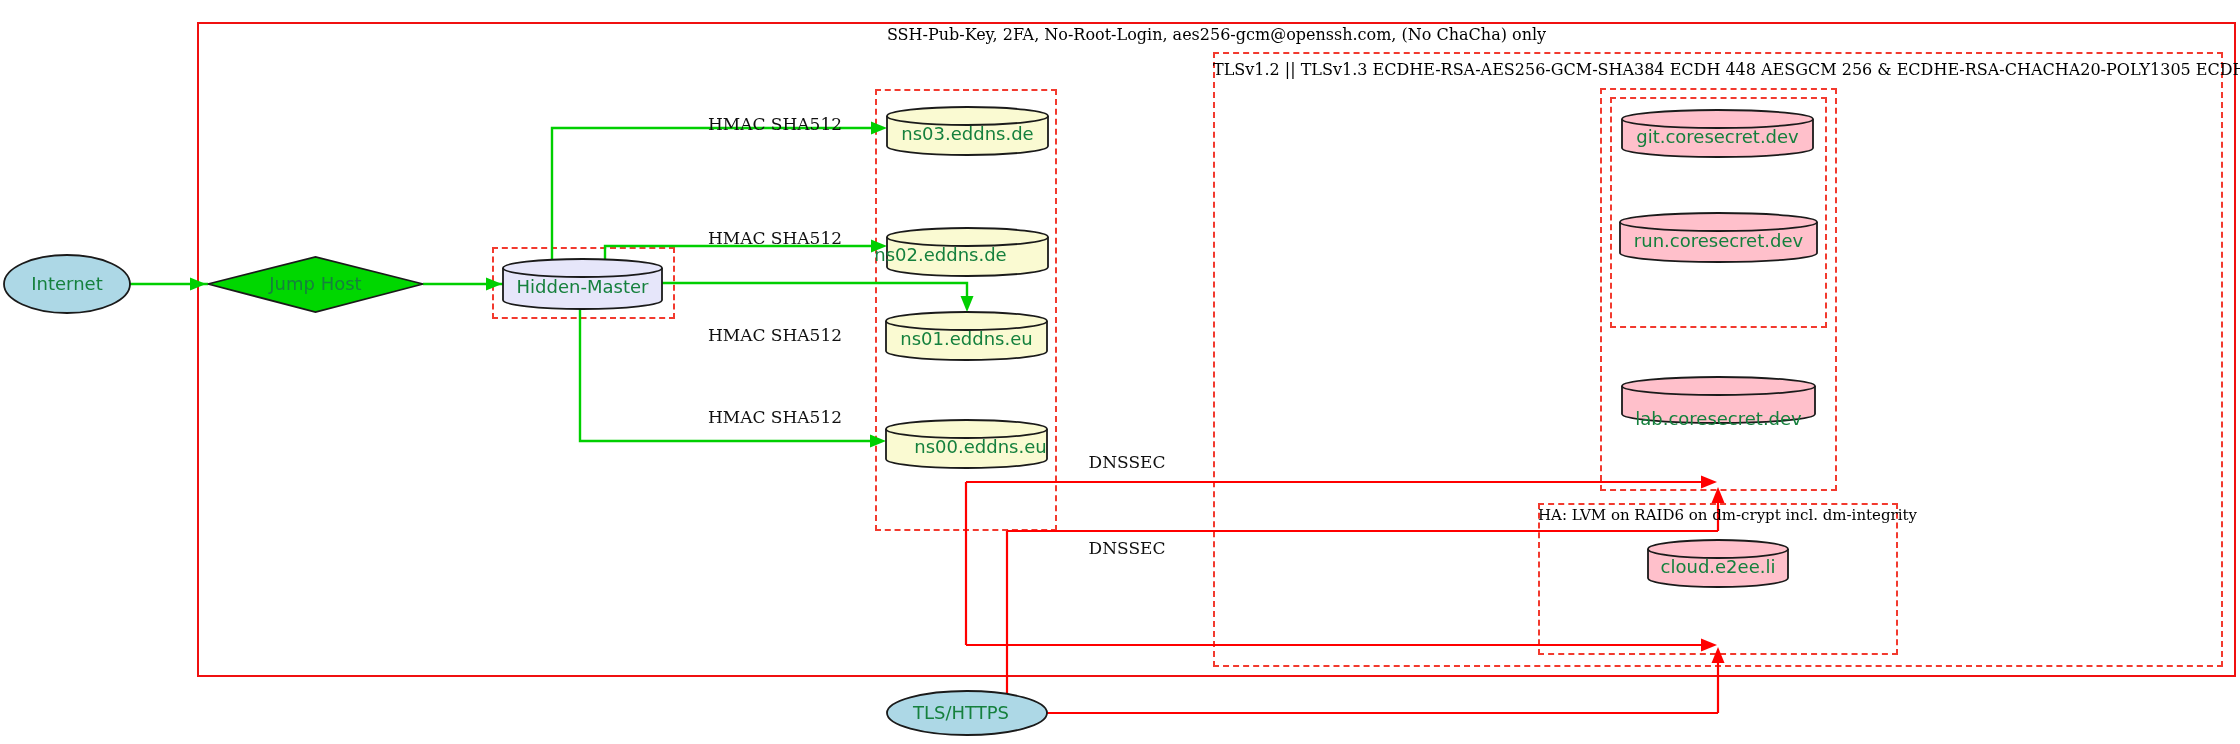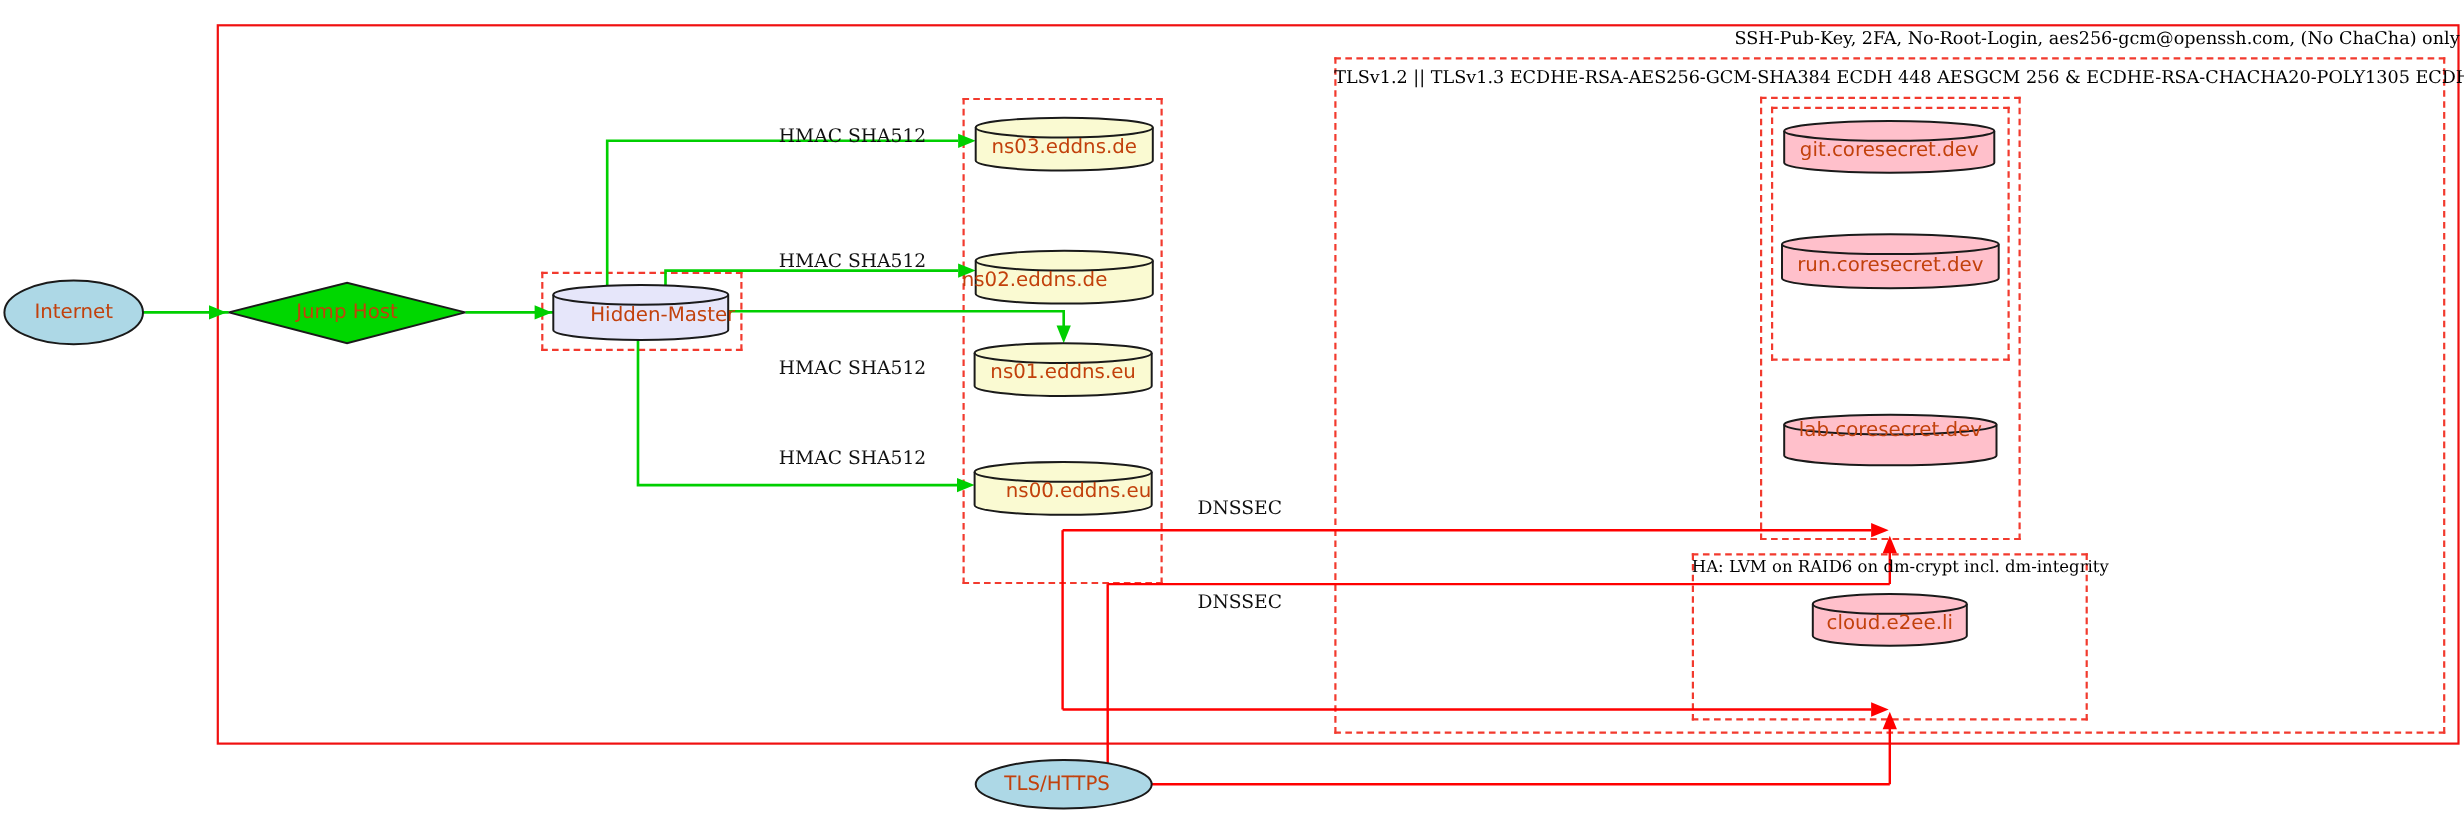--- a/index.html
+++ b/index.html
@@ -1,24 +1,24 @@
 <!DOCTYPE html>
 <html><head>
 <meta charset="utf-8">
 <style>
   html,body{margin:0;padding:0;background:#fff;}
   #stage{position:relative;width:2240px;height:744px;background:#ffffff;overflow:hidden;
          font-family:"DejaVu Sans","Liberation Sans",sans-serif;}
   .cluster{position:absolute;box-sizing:border-box;}
   .cluster.solid{border:2px solid #f01010;}
   .cluster.dashed{border:2px dashed #f23a2e;}
-  .cluster-label{position:absolute;text-align:right;color:#000;
+  .cluster-label{position:absolute;text-align:center;color:#000;
          font-family:"DejaVu Serif","Liberation Serif",serif;white-space:nowrap;}
   svg#wires{position:absolute;left:0;top:0;}
-  .node-label{position:absolute;text-align:center;color:#c2410c;font-size:18px;line-height:22px;white-space:nowrap;}
+  .node-label{position:absolute;text-align:center;color:#15803d;font-size:18px;line-height:22px;white-space:nowrap;}
   .edge-label{position:absolute;width:190px;height:24px;text-align:center;color:#101010;
          font-family:"DejaVu Serif","Liberation Serif",serif;font-size:17px;line-height:24px;white-space:nowrap;}
 </style>
 </head>
 <body>
 
 <div id="stage">
 
   <div class="cluster solid" style="left:197px;top:22px;width:2039px;height:655px;"></div>
   <div class="cluster dashed" style="left:1213px;top:52px;width:1010px;height:615px;"></div>
@@ -89,28 +89,28 @@
       <path d="M1648,549 A70,9 0 0 0 1788,549" fill="none"></path>
     </g>
   </svg>
 
   <div class="cluster-label" style="left:197px;top:25px;width:2039px;font-size:16px;">SSH-Pub-Key, 2FA, No-Root-Login, aes256-gcm@openssh.com, (No ChaCha) only</div>
   <div class="cluster-label" style="left:1213px;top:60px;width:1010px;font-size:16px;">TLSv1.2 || TLSv1.3 ECDHE-RSA-AES256-GCM-SHA384 ECDH 448 AESGCM 256 &amp; ECDHE-RSA-CHACHA20-POLY1305 ECDH 448 ChaCha20 256</div>
   <div class="cluster-label" style="left:1538px;top:506px;width:356px;font-size:15px;">HA: LVM on RAID6 on dm-crypt incl. dm-integrity</div>
 
   <div class="node-label" style="left:7px;top:273px;width:120px;">Internet</div>
   <div class="node-label" style="left:230px;top:273px;width:171px;">Jump Host</div>
-  <div class="node-label" style="left:503px;top:276px;width:159px;margin-left:20px;">Hidden-Master</div>
+  <div class="node-label" style="left:503px;top:276px;width:159px;">Hidden-Master</div>
   <div class="node-label" style="left:887px;top:123px;width:161px;">ns03.eddns.de</div>
   <div class="node-label" style="left:860px;top:244px;width:161px;text-align:center;">ns02.eddns.de</div>
   <div class="node-label" style="left:886px;top:328px;width:161px;">ns01.eddns.eu</div>
   <div class="node-label" style="left:886px;top:436px;width:189px;">ns00.eddns.eu</div>
   <div class="node-label" style="left:1622px;top:126px;width:191px;">git.coresecret.dev</div>
   <div class="node-label" style="left:1620px;top:230px;width:197px;">run.coresecret.dev</div>
-  <div class="node-label" style="left:1622px;top:380px;width:193px;">lab.coresecret.dev</div>
+  <div class="node-label" style="left:1622px;top:408px;width:193px;">lab.coresecret.dev</div>
   <div class="node-label" style="left:1648px;top:556px;width:140px;">cloud.e2ee.li</div>
   <div class="node-label" style="left:887px;top:702px;width:148px;">TLS/HTTPS</div>
 
   <div class="edge-label" style="left:680px;top:112px;">HMAC SHA512</div>
   <div class="edge-label" style="left:680px;top:226px;">HMAC SHA512</div>
   <div class="edge-label" style="left:680px;top:323px;">HMAC SHA512</div>
   <div class="edge-label" style="left:680px;top:405px;">HMAC SHA512</div>
   <div class="edge-label" style="left:1032px;top:450px;">DNSSEC</div>
   <div class="edge-label" style="left:1032px;top:536px;">DNSSEC</div>
 

